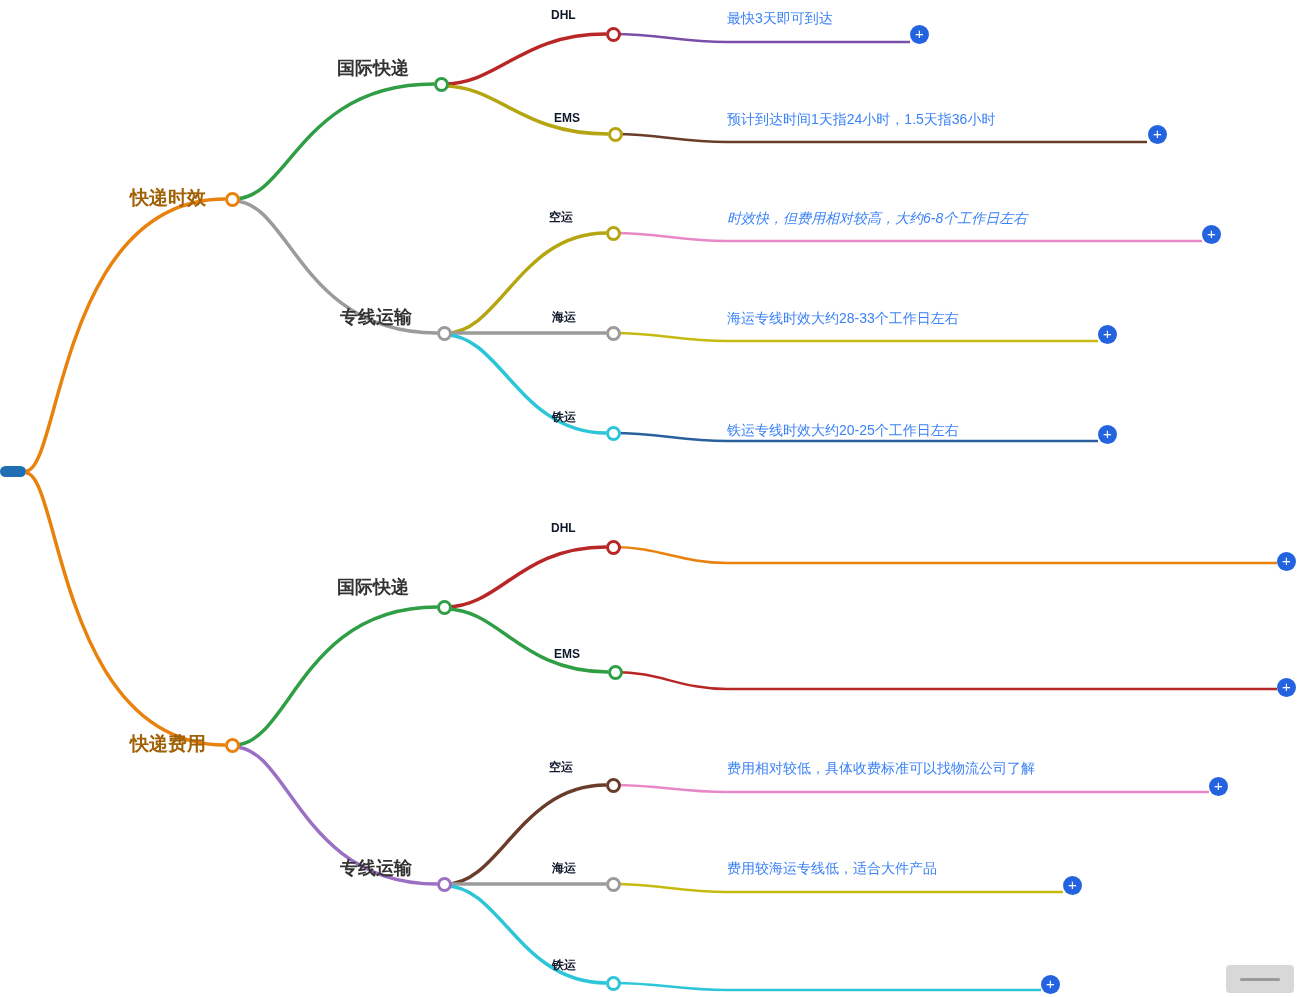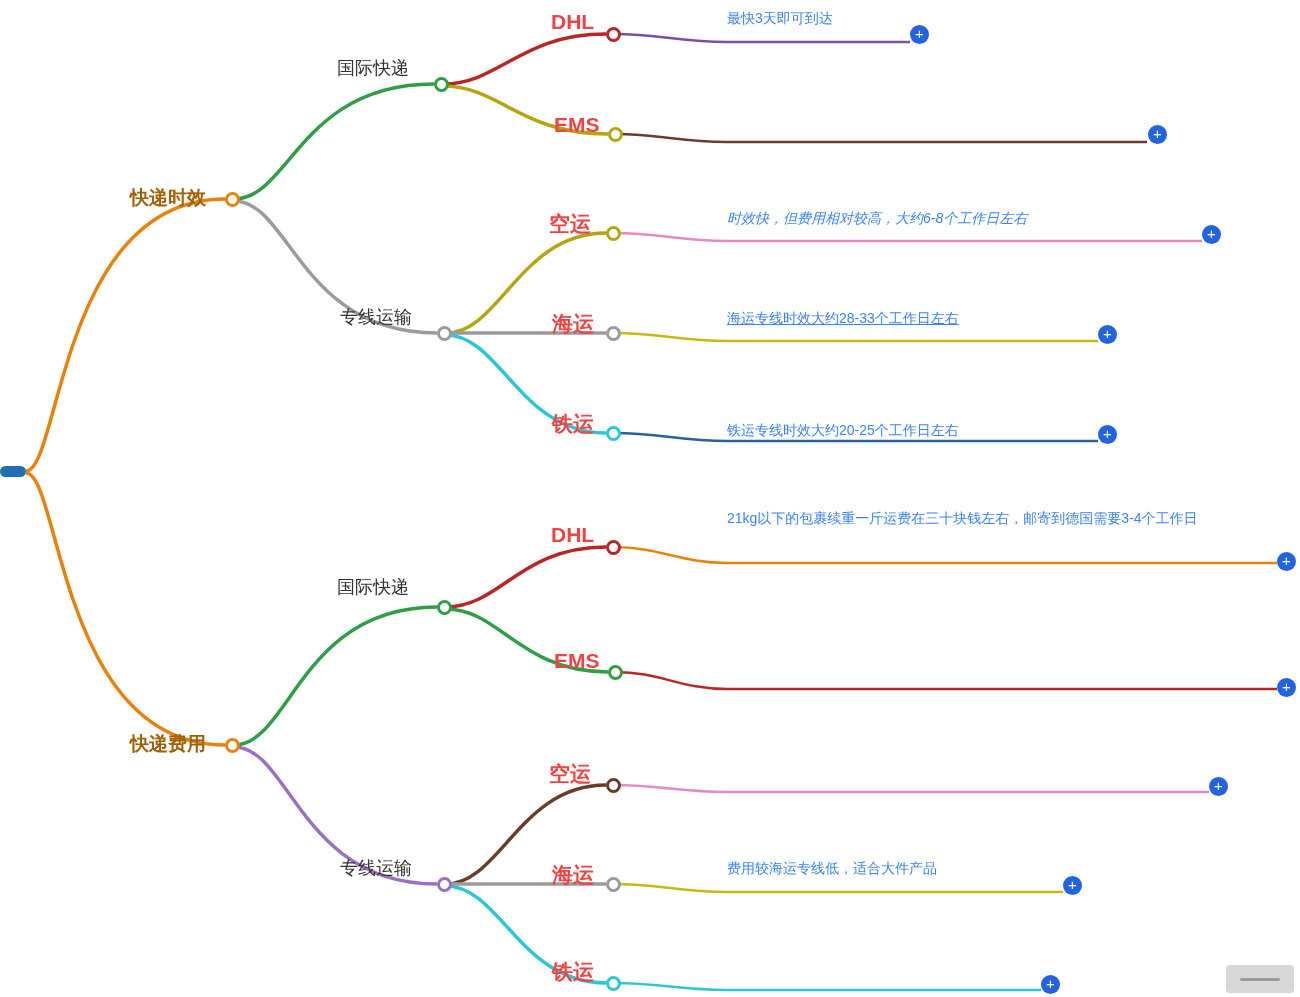--- a/index.html
+++ b/index.html
@@ -29,27 +29,27 @@
     color: #222222;
     line-height: 1.3;
   }
   .lvl1 {
     font-size: 19px;
     font-weight: bold;
     color: #a16207;
   }
   .lvl2 {
     font-size: 18px;
-    font-weight: normal;
+    font-weight: bold;
     color: #333333;
   }
   .lvl3 {
-    font-size: 21px;
+    font-size: 12px;
     font-weight: bold;
-    color: #ef4444;
+    color: #0f172a;
   }
   .leaf {
     font-size: 14px;
     font-weight: normal;
     color: #3b82f6;
   }
   .leaf.two-line {
     white-space: normal;
     width: 545px;
   }
@@ -162,60 +162,61 @@
   <div class="node-label lvl2" style="left:337px; top:57px;">国际快递</div>
   <div class="dot" style="left:434px; top:77px; border:3px solid #2f9e44;"></div>
 
   <div class="node-label lvl3" style="left:551px; top:8px;">DHL</div>
   <div class="dot" style="left:606px; top:27px; border:3px solid #b92626;"></div>
   <div class="node-label leaf" style="left:727px; top:9px;">最快3天即可到达</div>
   <div class="plus" style="left:910px; top:25px;">+</div>
 
   <div class="node-label lvl3" style="left:554px; top:111px;">EMS</div>
   <div class="dot" style="left:608px; top:127px; border:3px solid #b5a511;"></div>
+  <div class="node-label leaf" style="left:727px; top:110px;">预计到达时间1天指24小时，1.5天指36小时</div>
   <div class="plus" style="left:1148px; top:125px;">+</div>
 
   <div class="node-label lvl2" style="left:340px; top:306px;">专线运输</div>
   <div class="dot" style="left:437px; top:326px; border:3px solid #9b9b9b;"></div>
 
   <div class="node-label lvl3" style="left:549px; top:210px;">空运</div>
   <div class="dot" style="left:606px; top:226px; border:3px solid #b5a511;"></div>
   <div class="node-label leaf" style="left:727px; top:209px;font-style:italic;">时效快，但费用相对较高，大约6-8个工作日左右</div>
   <div class="plus" style="left:1202px; top:225px;">+</div>
 
   <div class="node-label lvl3" style="left:552px; top:310px;">海运</div>
   <div class="dot" style="left:606px; top:326px; border:3px solid #9b9b9b;"></div>
-  <div class="node-label leaf" style="left:727px; top:309px;text-decoration:underline;">海运专线时效大约28-33个工作日左右</div>
+  <div class="node-label leaf" style="left:727px; top:309px;">海运专线时效大约28-33个工作日左右</div>
   <div class="plus" style="left:1098px; top:325px;">+</div>
 
   <div class="node-label lvl3" style="left:552px; top:410px;">铁运</div>
   <div class="dot" style="left:606px; top:426px; border:3px solid #2cc6d8;"></div>
   <div class="node-label leaf" style="left:727px; top:409px;margin-top:12px;">铁运专线时效大约20-25个工作日左右</div>
   <div class="plus" style="left:1098px; top:425px;">+</div>
 
   <div class="node-label lvl1" style="left:130px; top:732px;">快递费用</div>
   <div class="dot" style="left:225px; top:738px; border:3px solid #e8820c;"></div>
 
   <div class="node-label lvl2" style="left:337px; top:576px;">国际快递</div>
   <div class="dot" style="left:437px; top:600px; border:3px solid #2f9e44;"></div>
 
   <div class="node-label lvl3" style="left:551px; top:521px;">DHL</div>
   <div class="dot" style="left:606px; top:540px; border:3px solid #b92626;"></div>
-  <div class="node-label leaf two-line" style="left:727px; top:509px;">21kg以下的包裹续重一斤运费在三十块钱左右，邮寄到德国需要3-4个工作日</div>
   <div class="plus" style="left:1277px; top:552px;">+</div>
 
   <div class="node-label lvl3" style="left:554px; top:647px;">EMS</div>
   <div class="dot" style="left:608px; top:665px; border:3px solid #2f9e44;"></div>
   <div class="plus" style="left:1277px; top:678px;">+</div>
 
   <div class="node-label lvl2" style="left:340px; top:857px;">专线运输</div>
   <div class="dot" style="left:437px; top:877px; border:3px solid #9b6fc4;"></div>
 
   <div class="node-label lvl3" style="left:549px; top:760px;">空运</div>
   <div class="dot" style="left:606px; top:778px; border:3px solid #6a3d2b;"></div>
+  <div class="node-label leaf" style="left:727px; top:759px;">费用相对较低，具体收费标准可以找物流公司了解</div>
   <div class="plus" style="left:1209px; top:777px;">+</div>
 
   <div class="node-label lvl3" style="left:552px; top:861px;">海运</div>
   <div class="dot" style="left:606px; top:877px; border:3px solid #9b9b9b;"></div>
   <div class="node-label leaf" style="left:727px; top:859px;">费用较海运专线低，适合大件产品</div>
   <div class="plus" style="left:1063px; top:876px;">+</div>
 
   <div class="node-label lvl3" style="left:552px; top:958px;">铁运</div>
   <div class="dot" style="left:606px; top:976px; border:3px solid #2cc6d8;"></div>
   <div class="plus" style="left:1041px; top:975px;">+</div>

